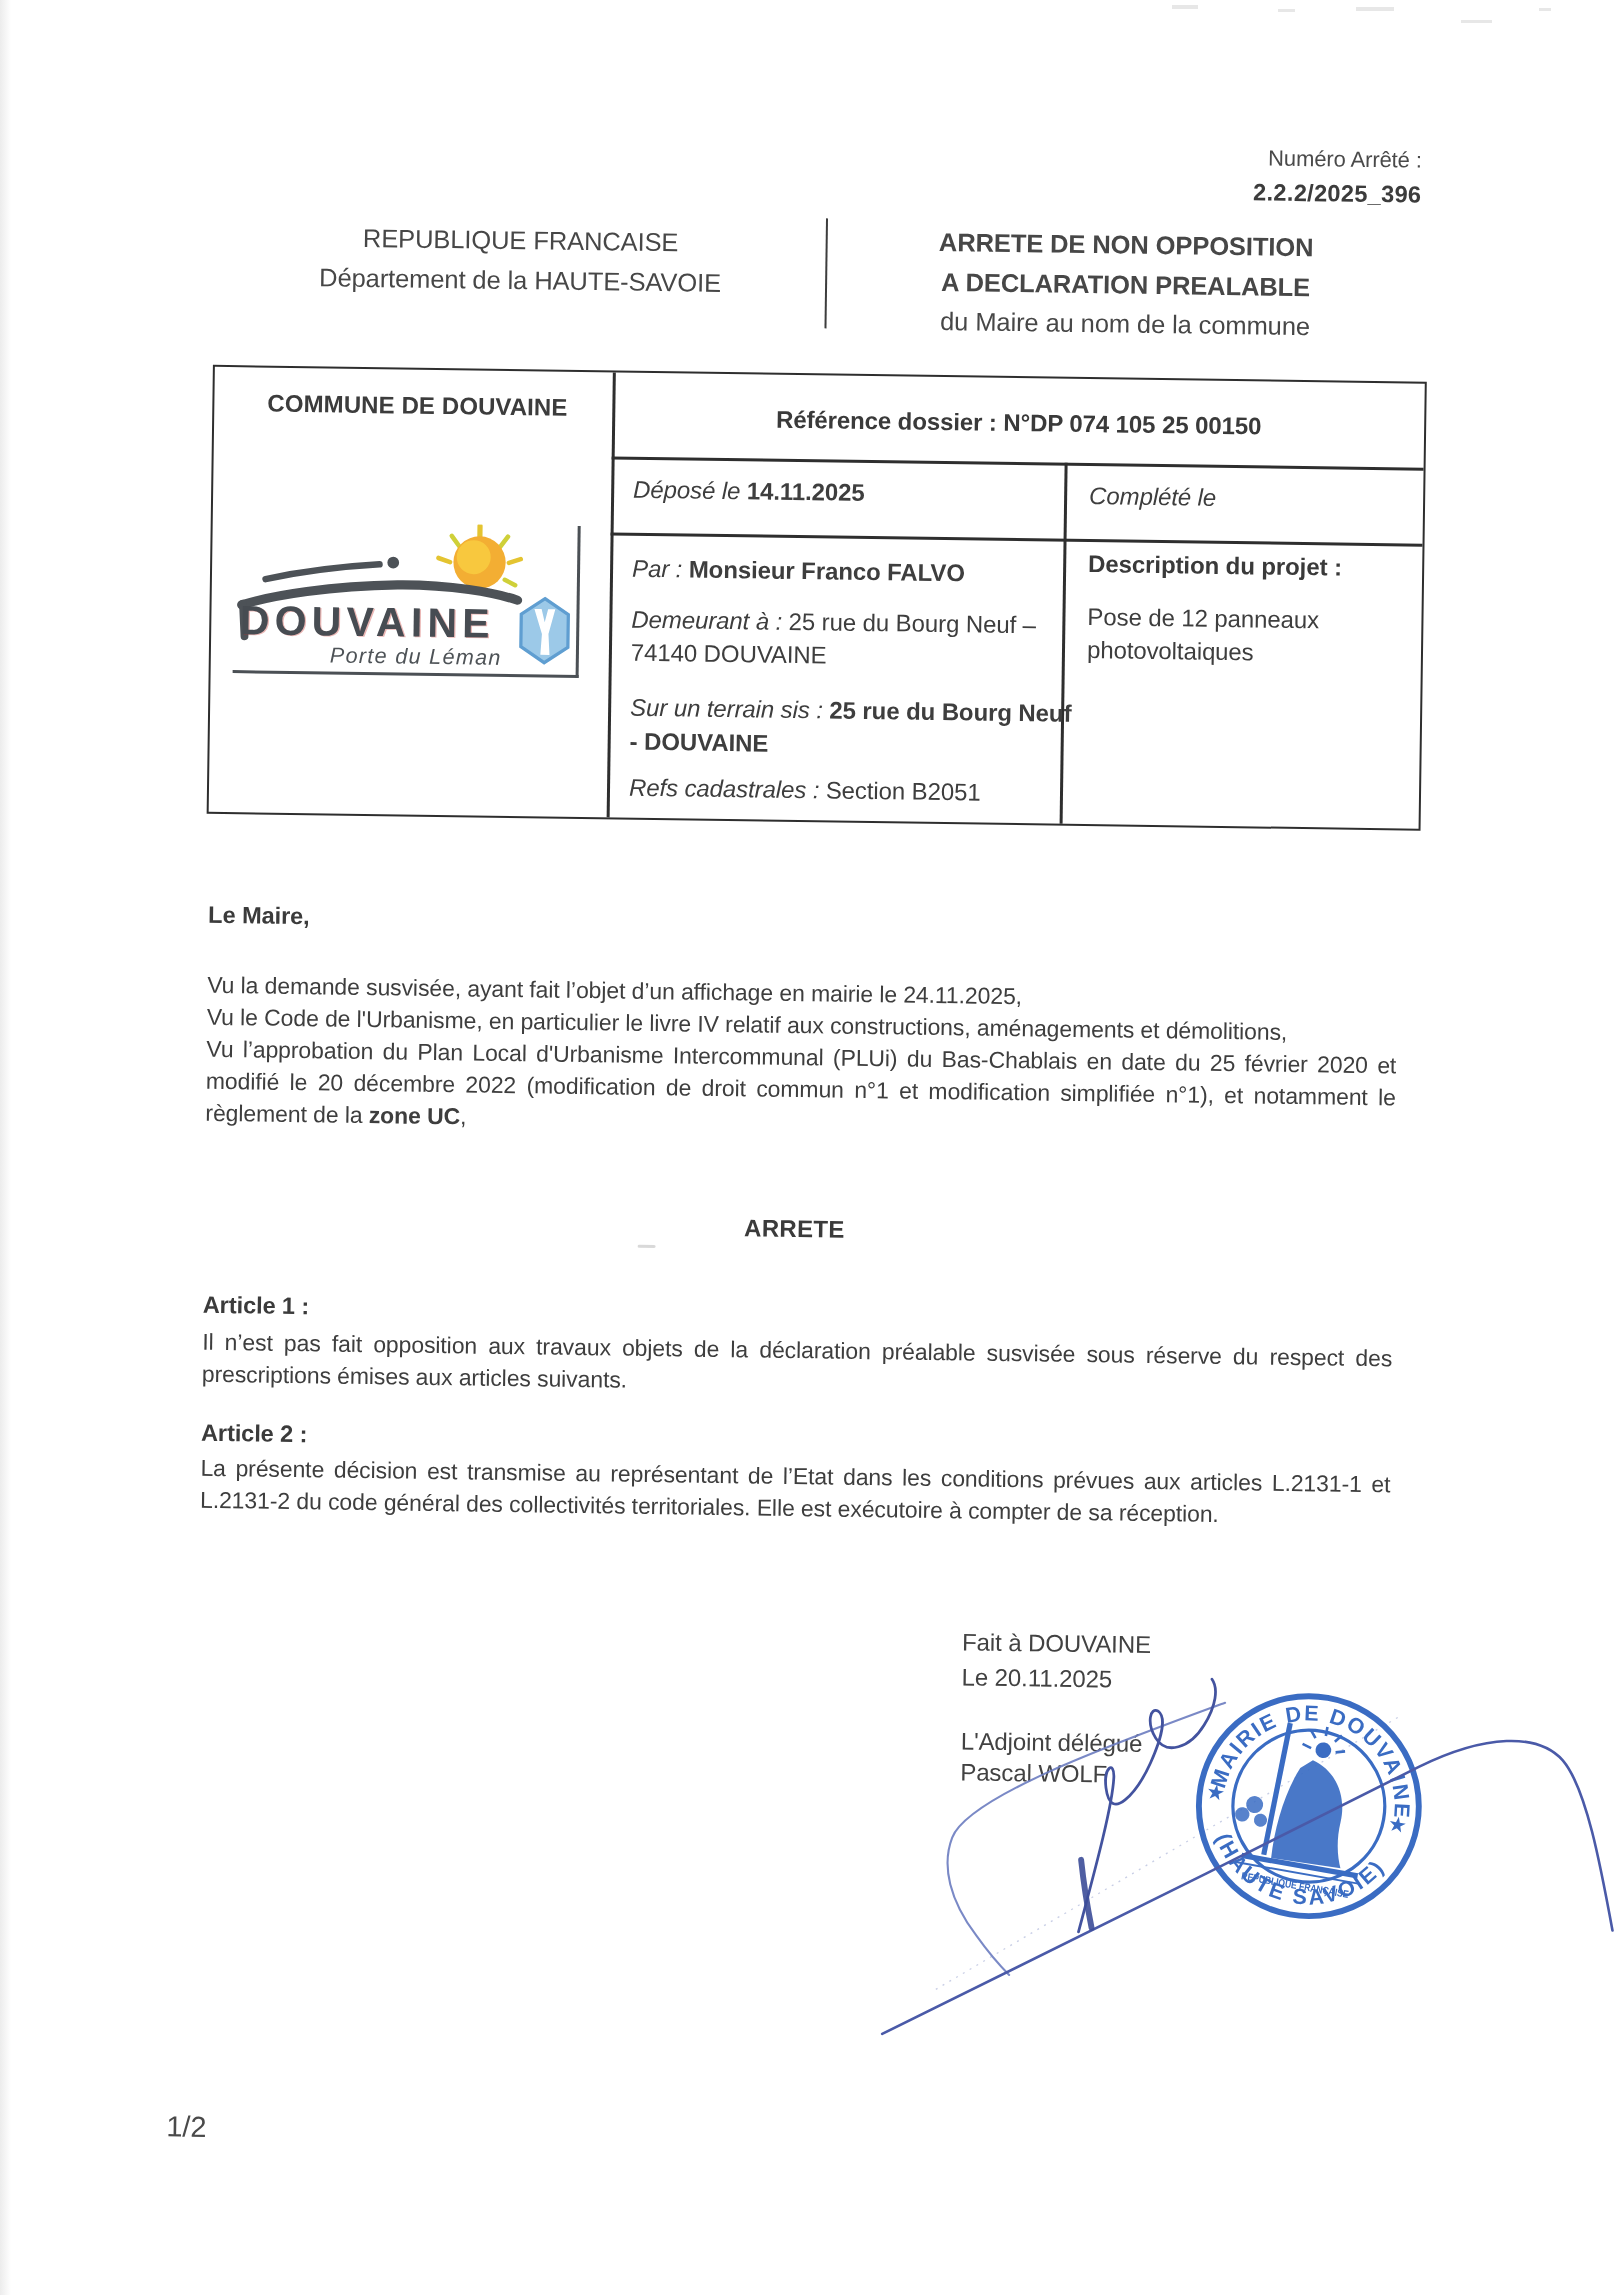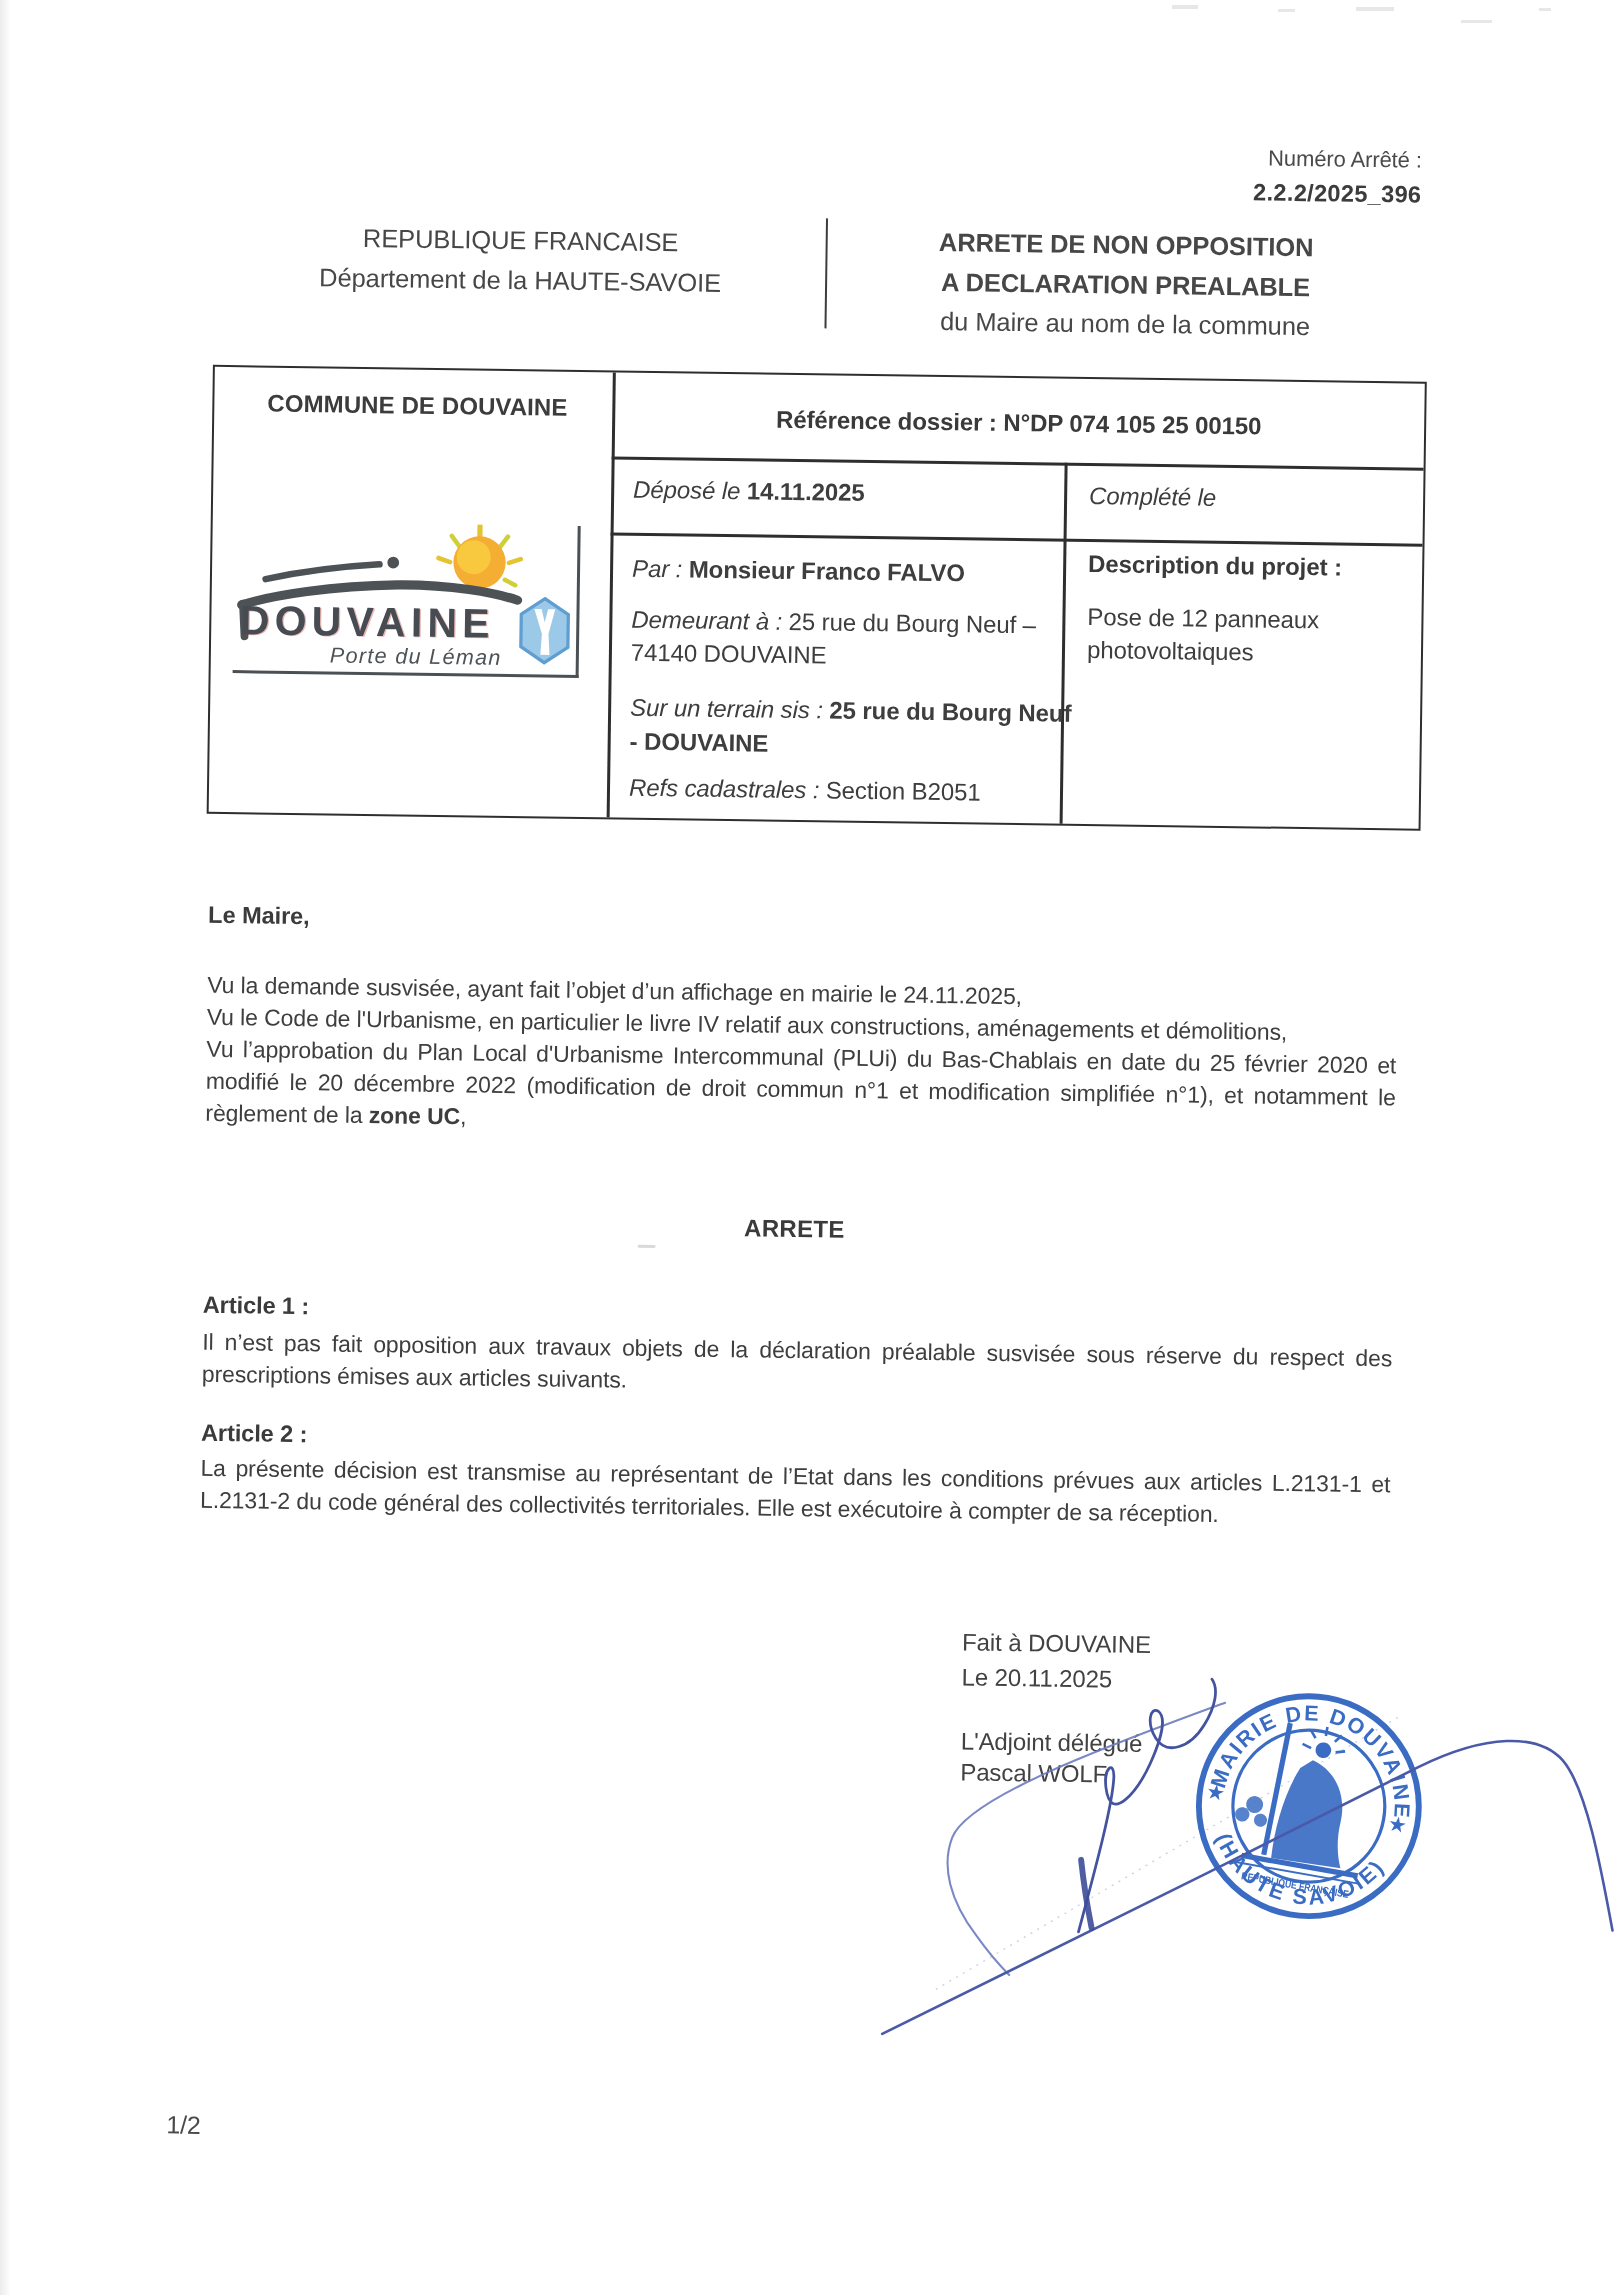--- a/index.html
+++ b/index.html
@@ -60,21 +60,21 @@
   .artifact-dash{left:655px;top:1238px;width:18.3px;height:3.3px;background:#cccccc;border-radius:2px;opacity:0.75;}
   .a1t{left:221px;top:1291px;font-size:23.6px;font-weight:bold;color:#3b3b3b;}
   .a1x{left:221px;top:1325px;width:1190px;font-size:23px;line-height:32px;text-align:justify;}
   .a2t{left:221px;top:1419px;font-size:23.6px;font-weight:bold;color:#3b3b3b;}
   .a2x{left:221px;top:1451px;width:1190px;font-size:23px;line-height:32px;text-align:justify;}
 
   
   .closing1{left:985px;top:1613px;font-size:24px;line-height:35px;color:#424242;}
   .closing2{left:985px;top:1714px;font-size:24px;line-height:31px;color:#424242;}
 
-  .footer-page{left:196px;top:2110px;font-size:25px;color:#4a4a4a;}
+  .footer-page{left:196px;top:2110px;font-size:29px;color:#4a4a4a;}
 
   .sigstamp{position:absolute;left:0;top:0;width:1623px;height:2295px;}
 
   .noise{position:absolute;background:#b9b9b9;opacity:0.35;}
 </style>
 </head>
 <body>
 
 <div class="sheet">
   <div class="edge-shadow"></div>

